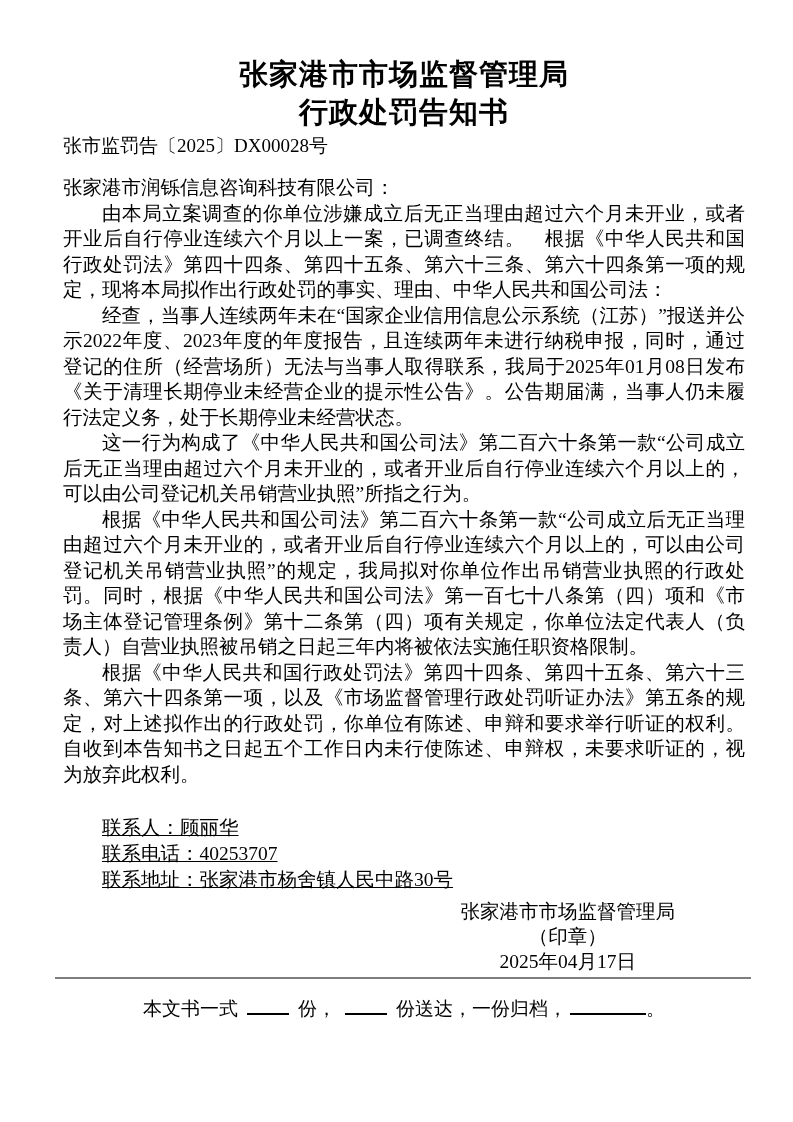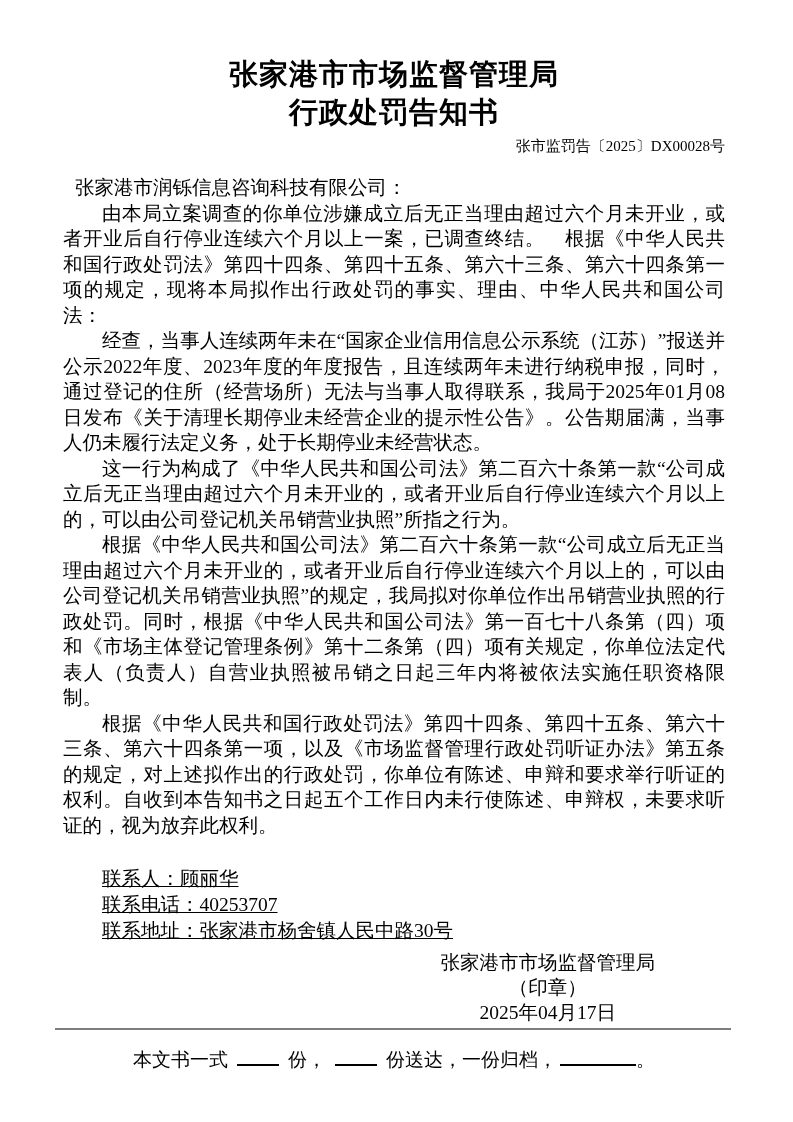--- a/index.html
+++ b/index.html
@@ -5,42 +5,41 @@
   * { box-sizing: border-box; }
   html, body { margin: 0; padding: 0; background: #ffffff; }
   .page {
     position: relative;
     width: 793px;
     height: 1122px;
     margin: 0 auto;
     background: #ffffff;
     color: #000000;
     font-family: "Liberation Serif", "DejaVu Serif", serif;
-    padding: 55px 68px 0 63px;
+    padding: 55px 48px 0 63px;
     overflow: hidden;
   }
   .title1, .title2 {
     font-family: "Liberation Sans", "DejaVu Sans", sans-serif;
     font-weight: bold;
     font-size: 29px;
     line-height: 38px;
     text-align: center;
     letter-spacing: 1px;
   }
   .doc-no {
-    text-align: right;
-    font-size: 15px;
+    text-align: left;
+    font-size: 19px;
     line-height: 20px;
     margin-top: 5px;
   }
   .recipient {
     margin-top: 19px;
     font-size: 19.5px;
     line-height: 25.5px;
-    margin-left: 12px;
   }
   .body p {
     margin: 0;
     font-size: 19.5px;
     line-height: 25.5px;
     text-align: justify;
     text-indent: 2em;
   }
   .contact {
     margin-top: 28px;

